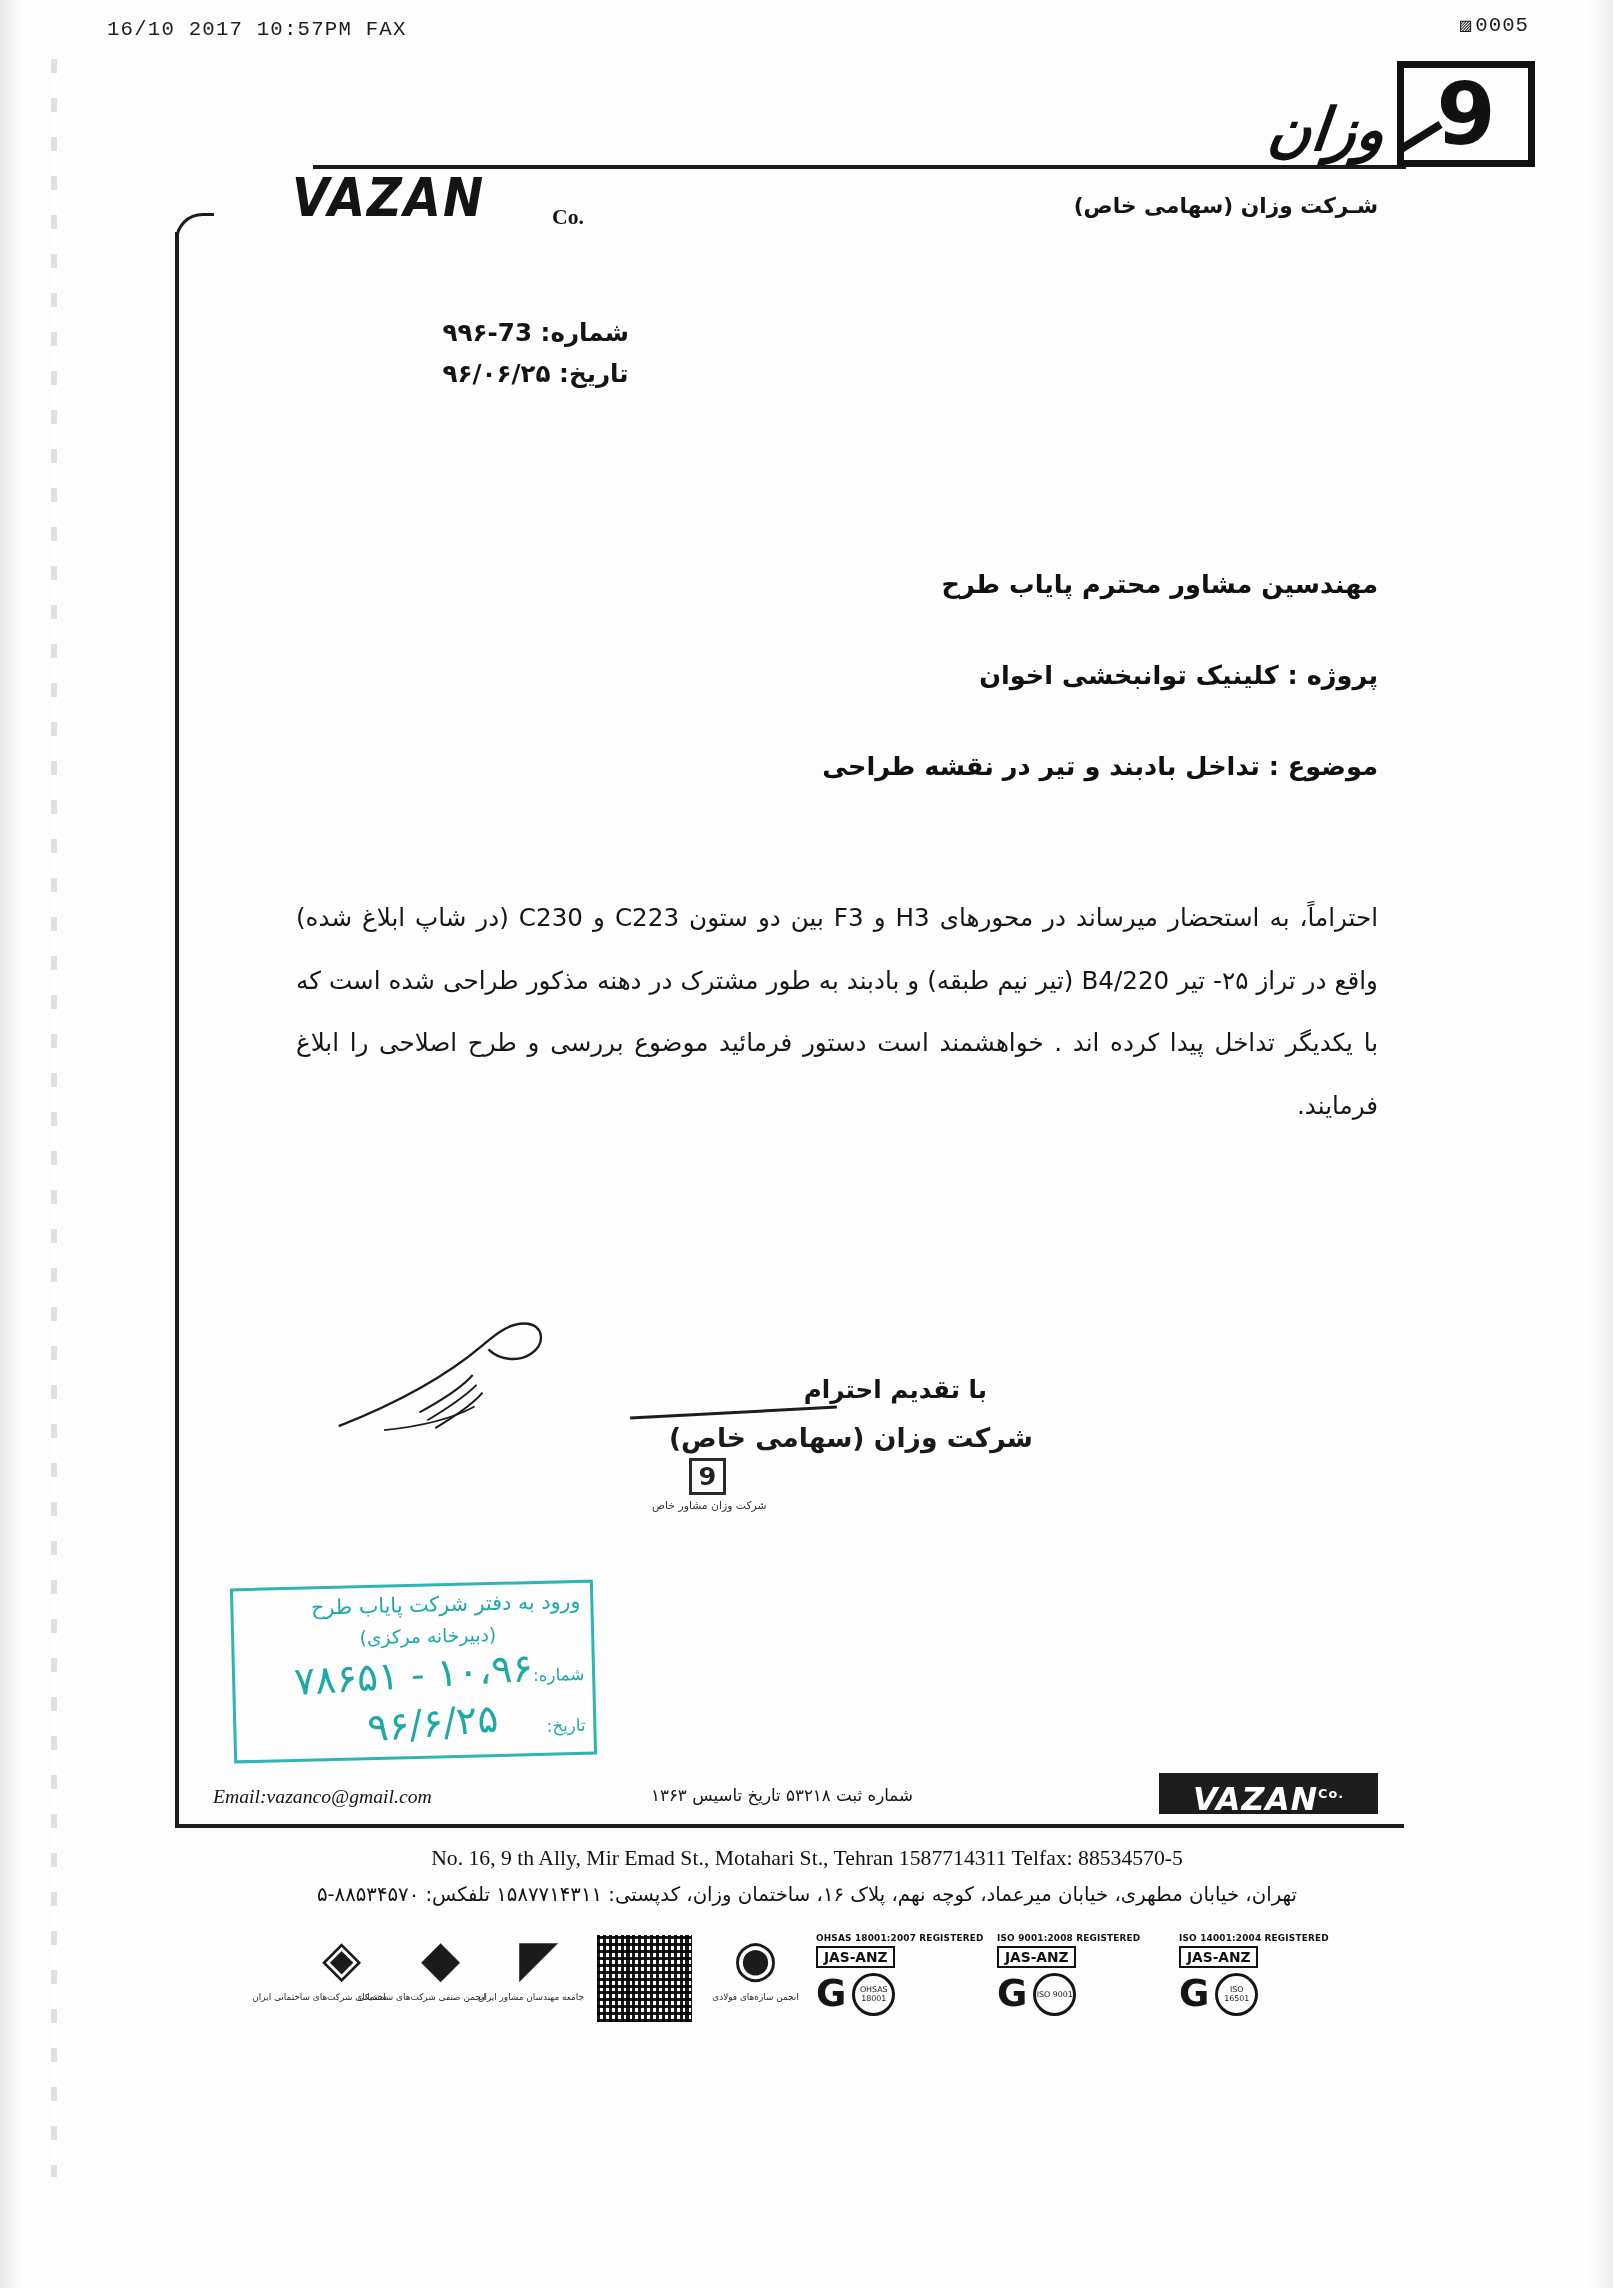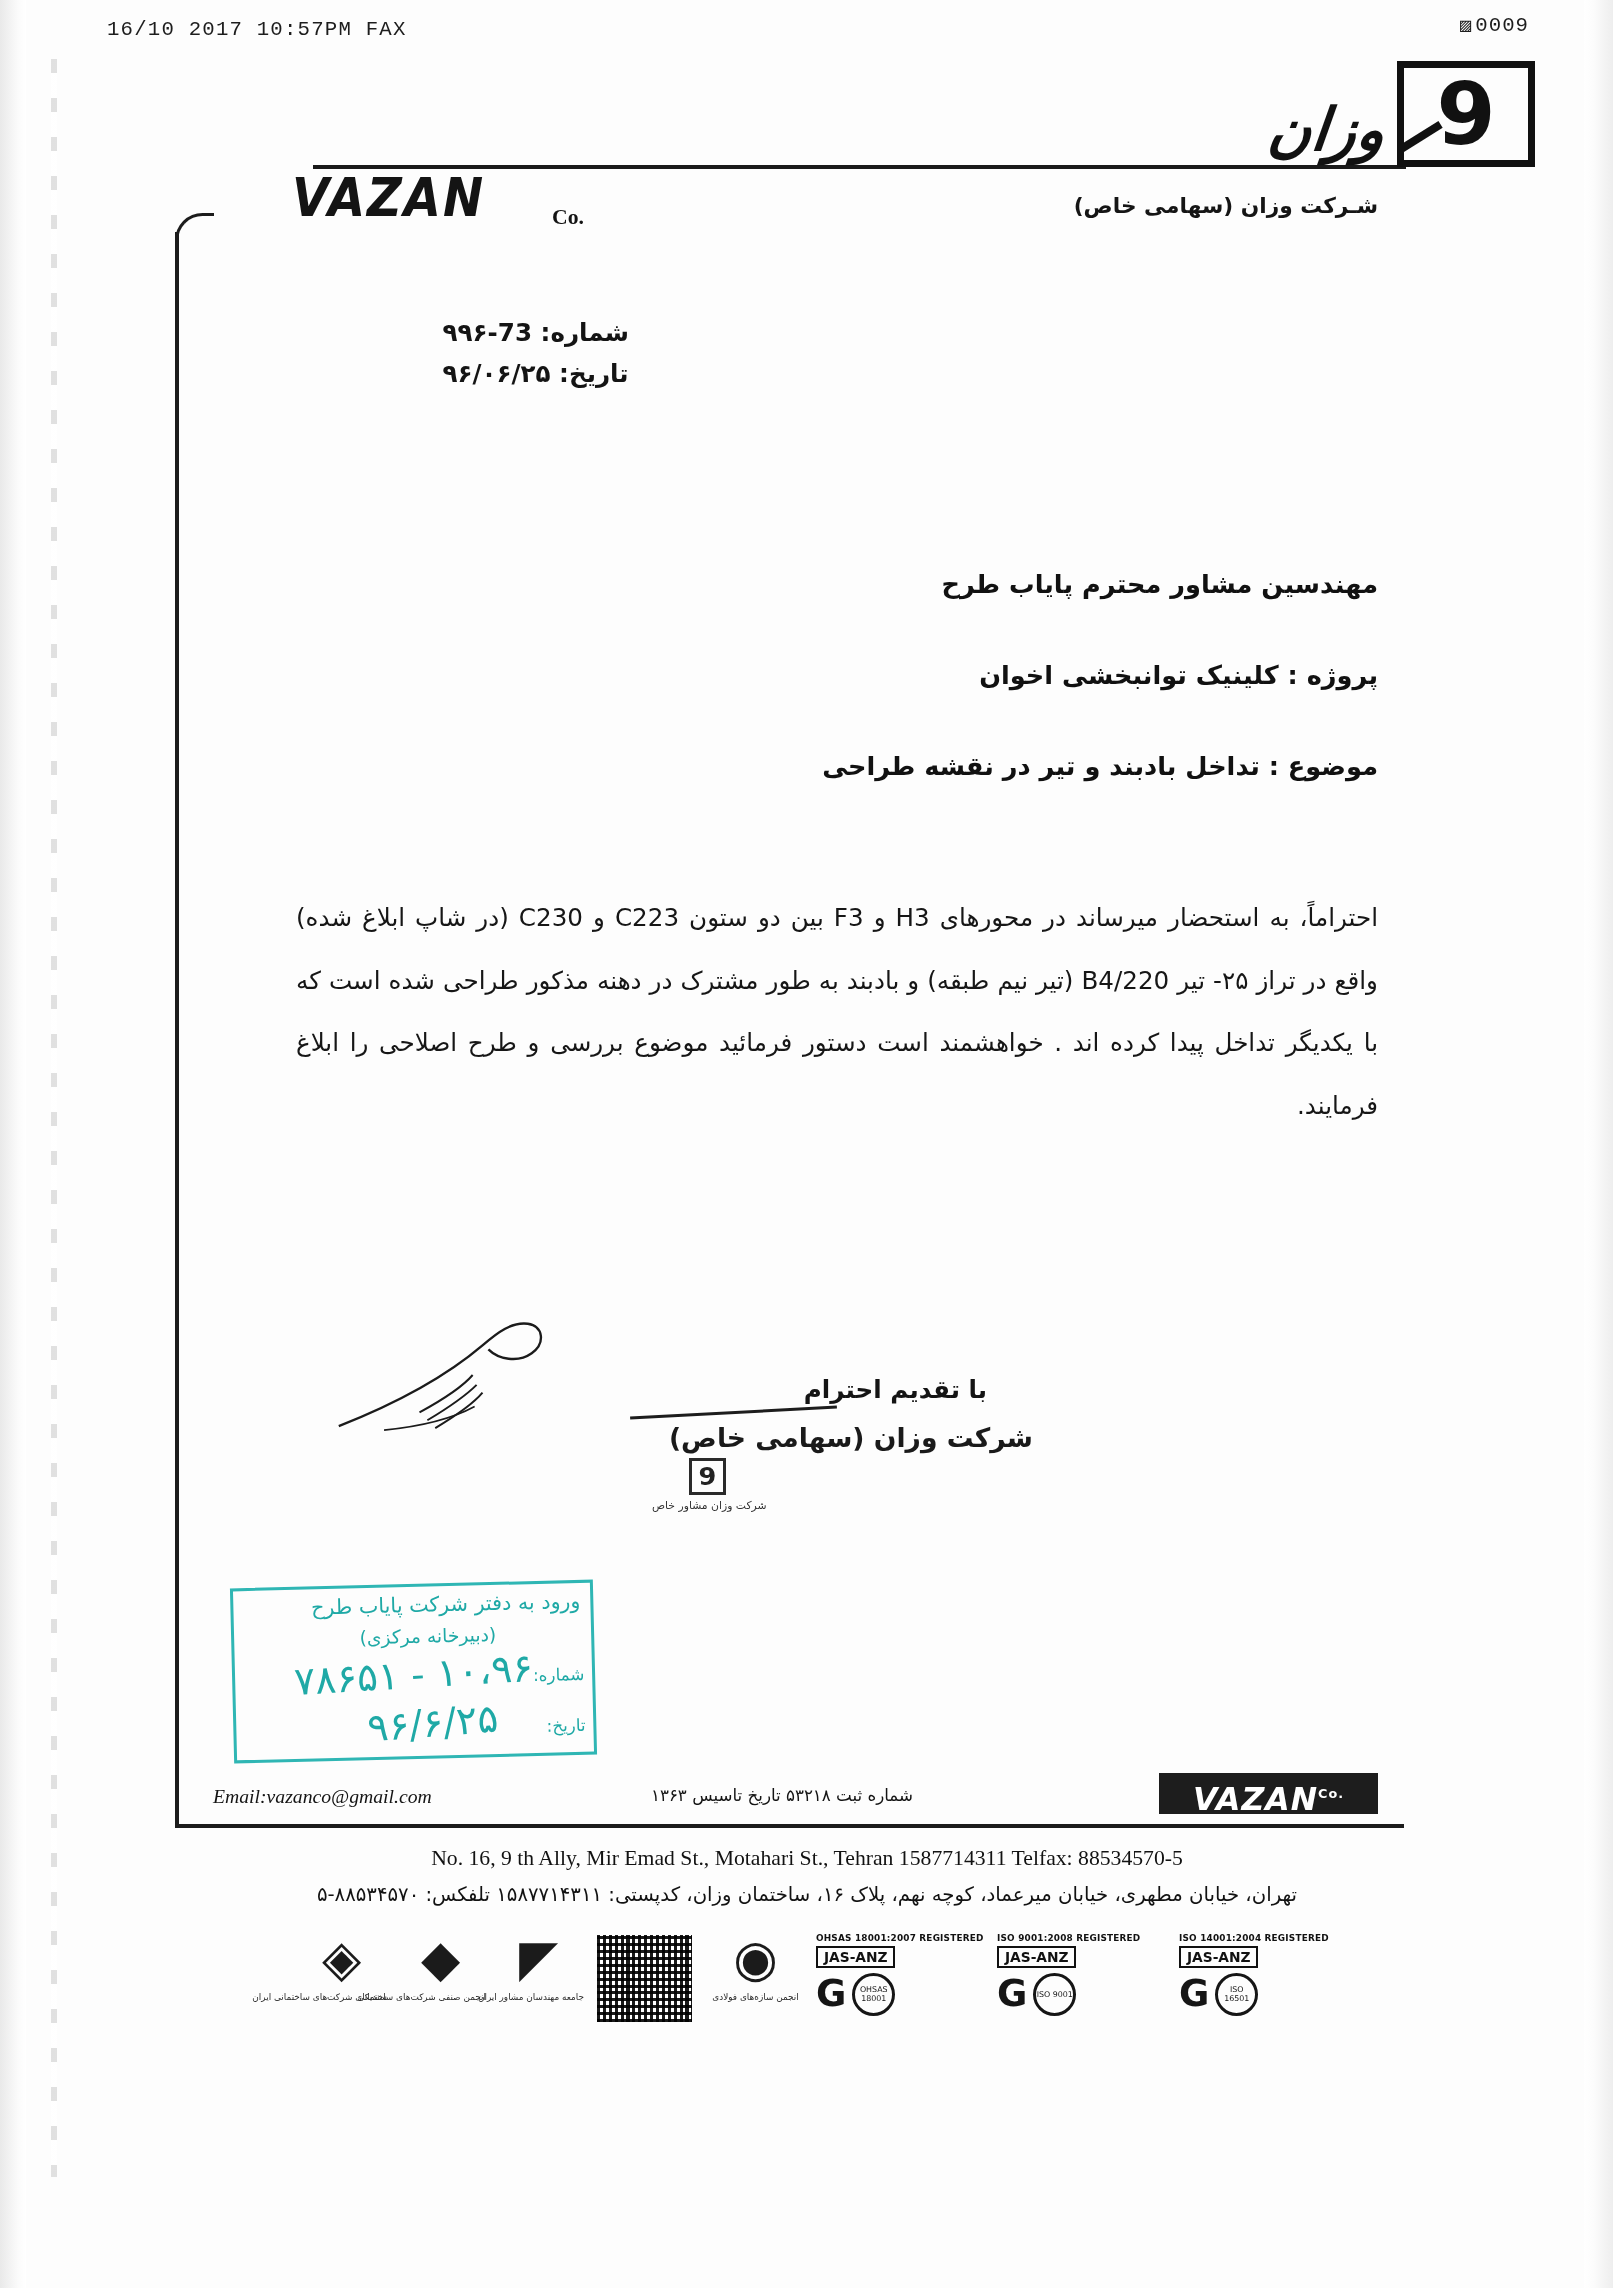--- a/index.html
+++ b/index.html
@@ -511,21 +511,21 @@
 <body>
 
 <div class="page">
 
   <div class="scan-edge-left"></div>
   <div class="scan-edge-right"></div>
   <div class="sheet-shadow"></div>
 
   <div class="fax-header">16/10 2017 10:57PM FAX</div>
   <div class="fax-page">
-    <span class="boxglyph">▨</span><span>0009</span>
+    <span class="boxglyph">▨</span><span>0005</span>
   </div>
 
   <div class="rule-top"></div>
 
   <div class="logo-box">
     <span class="inner9">9</span>
   </div>
   <div class="fa-logo-text">وزان</div>
   <div class="fa-company">شـرکت وزان (سهامی خاص)</div>
   <div class="vazan-wordmark">VAZAN</div>

